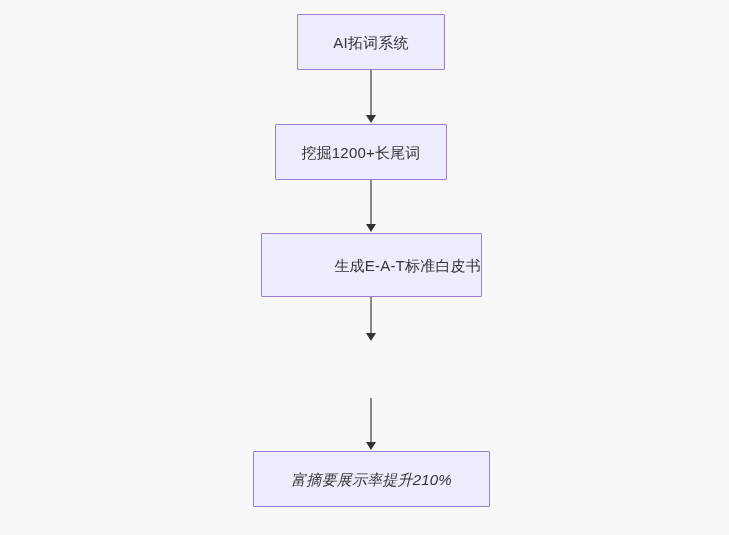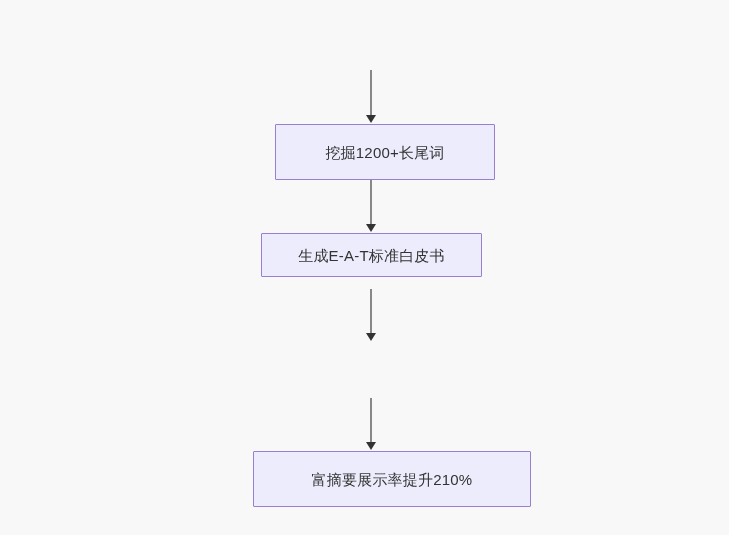--- a/index.html
+++ b/index.html
@@ -60,27 +60,30 @@
 
   <div class="edge" style="left:370px; top:180px; height:45px;"></div>
   <div class="arrowhead" style="left:366px; top:224px;"></div>
 
   <div class="edge" style="left:370px; top:289px; height:45px;"></div>
   <div class="arrowhead" style="left:366px; top:333px;"></div>
 
   <div class="edge" style="left:370px; top:398px; height:45px;"></div>
   <div class="arrowhead" style="left:366px; top:442px;"></div>
 
+  <div class="node" style="left:297px; top:14px; width:148px; height:56px;">
+    <span class="node-label">AI拓词系统</span>
+  </div>
 
-  <div class="node" style="left:275px; top:124px; width:220px; height:56px;">
+  <div class="node" style="left:275px; top:124px; width:172px; height:56px;">
     <span class="node-label">挖掘1200+长尾词</span>
   </div>
 
-  <div class="node" style="left:261px; top:233px; width:221px; height:44px;">
+  <div class="node" style="left:261px; top:233px; width:221px; height:64px;justify-content:flex-end;">
     <span class="node-label">生成E-A-T标准白皮书</span>
   </div>
 
 
-  <div class="node" style="left:253px; top:451px; width:278px; height:56px;">
+  <div class="node" style="left:253px; top:451px; width:237px; height:56px;font-style:italic;">
     <span class="node-label">富摘要展示率提升210%</span>
   </div>
 
 </div>
 
 </body></html>

